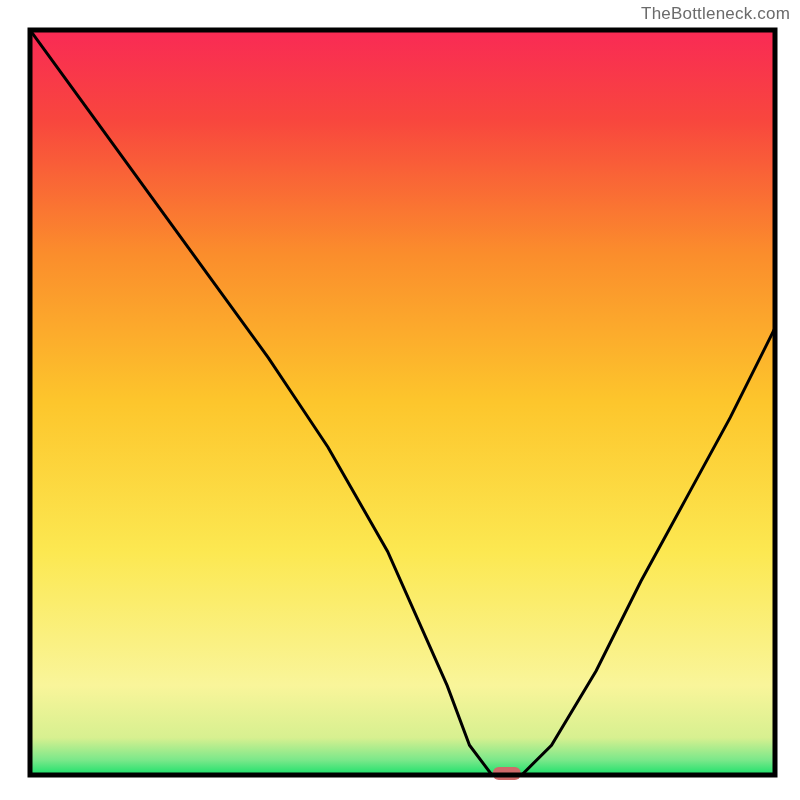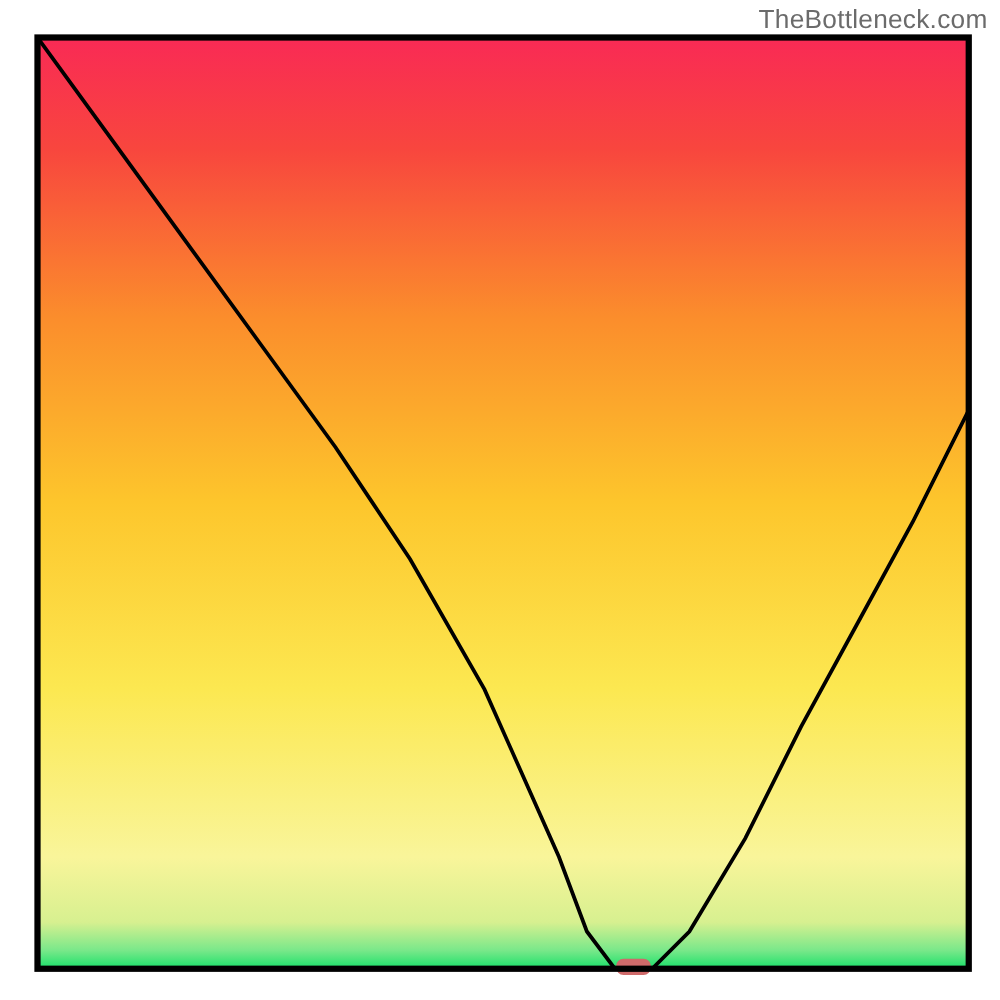--- a/index.html
+++ b/index.html
@@ -9,21 +9,21 @@
     width: 800px;
     height: 800px;
     overflow: hidden;
     position: relative;
   }
   .watermark {
     position: absolute;
     top: 4px;
     right: 10px;
     font-family: Arial, Helvetica, sans-serif;
-    font-size: 21px;
+    font-size: 17px;
     color: #6b6b6b;
     font-weight: 500;
     letter-spacing: 0.2px;
   }
   svg.chart {
     display: block;
   }
 </style>
 </head>
 <body>

